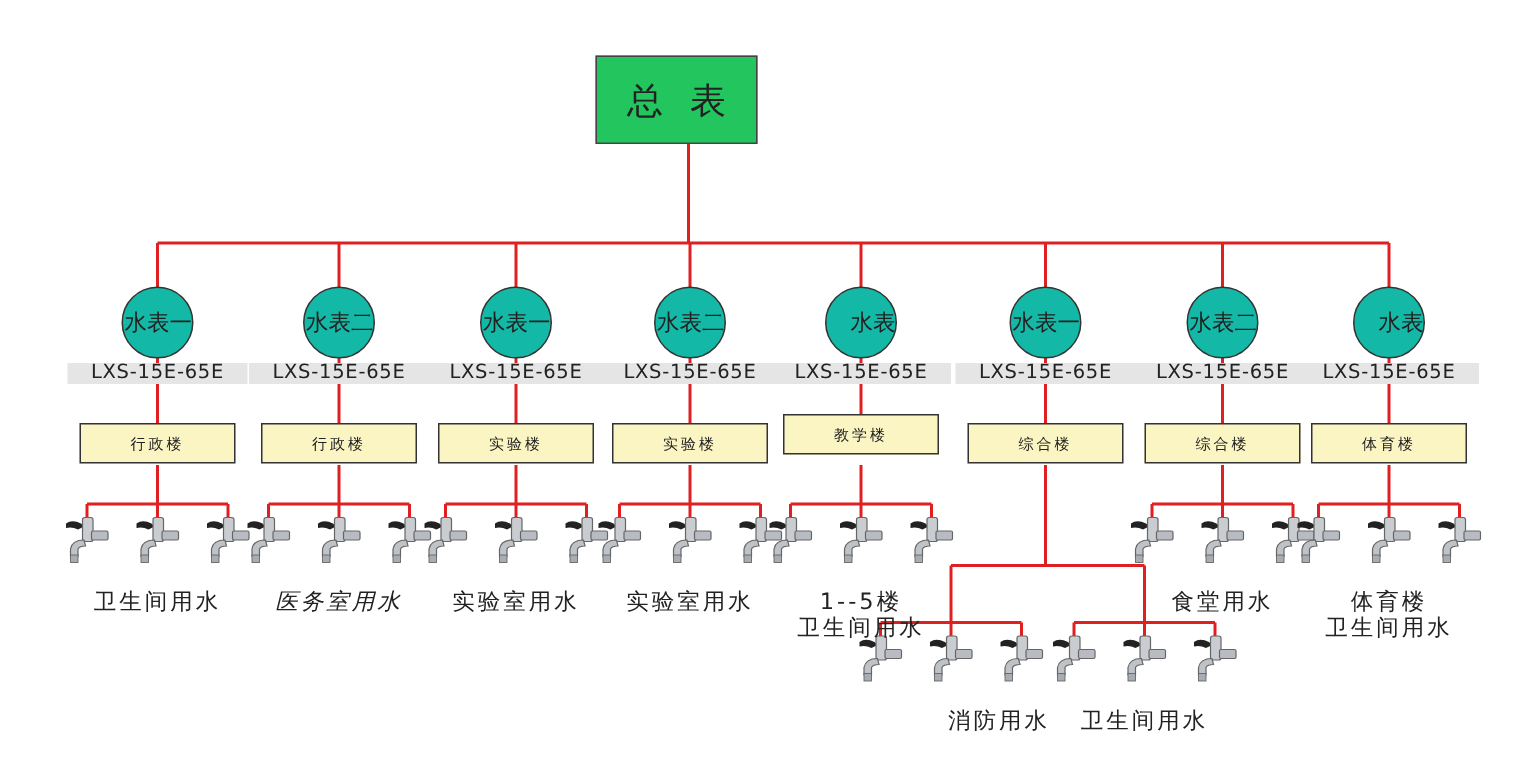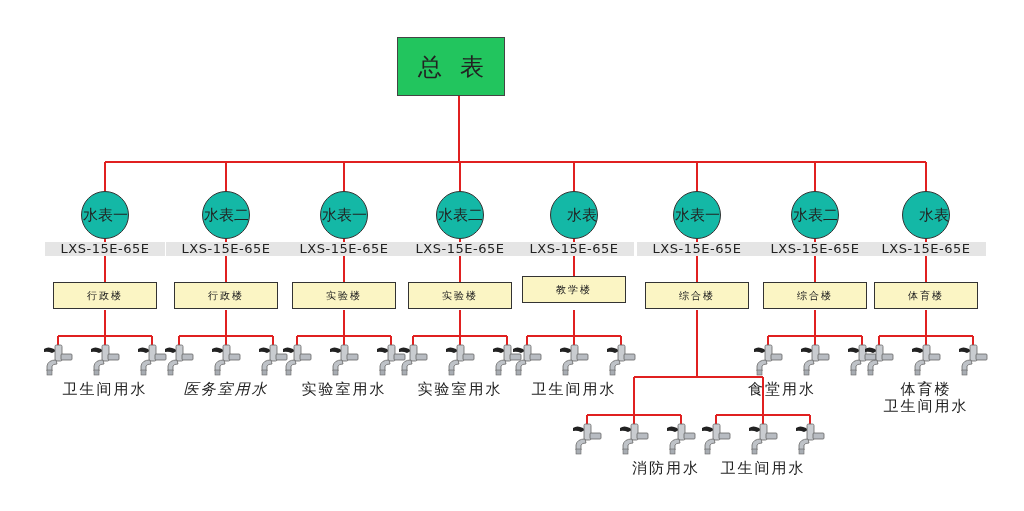--- a/index.html
+++ b/index.html
@@ -13,21 +13,21 @@
   .meter { position:absolute; width:48px; height:48px; border-radius:50%;
            background:#14b8a6; border:1.5px solid #333; box-sizing:border-box;
            display:flex; align-items:center; justify-content:flex-end;
            font-size:15px; white-space:nowrap; }
   .model { position:absolute; width:120px; text-align:center; font-size:13px;
            letter-spacing:0.5px; background:#e5e5e5; line-height:14px; }
   .bldg { position:absolute; width:104px; height:27px; background:#fbf5c4;
           border:1.5px solid #333; box-sizing:border-box; display:flex;
           align-items:center; justify-content:center; font-size:10px; letter-spacing:2px; }
   .label { position:absolute; width:140px; text-align:center; font-size:15px;
-           line-height:17px; letter-spacing:2px; }
+           line-height:17px; letter-spacing:2px;margin-top:12px; }
 </style>
 </head>
 <body>
 
 <svg id="canvas" xmlns="http://www.w3.org/2000/svg" width="1024" height="511">
     <line x1="459" y1="96" x2="459" y2="162" stroke="#e02020" stroke-width="2"></line>
     <line x1="105" y1="162" x2="926" y2="162" stroke="#e02020" stroke-width="2"></line>
     <line x1="105" y1="162" x2="105" y2="296" stroke="#e02020" stroke-width="2"></line>
     <line x1="105" y1="310" x2="105" y2="336" stroke="#e02020" stroke-width="2"></line>
     <line x1="58" y1="336" x2="152" y2="336" stroke="#e02020" stroke-width="2"></line>
@@ -320,20 +320,21 @@
       <div>实验室用水</div>
     </div>
     <div class="meter" style="left: 550px; top: 191px;">
       <span>水表</span>
     </div>
     <div class="model" style="left: 514px; top: 242px;">LXS-15E-65E</div>
     <div class="bldg" style="left: 522px; top: 276px;">
       <span>教学楼</span>
     </div>
     <div class="label" style="left: 504px; top: 381px;">
+      <div>1--5楼</div>
       <div>卫生间用水</div>
     </div>
     <div class="meter" style="left: 673px; top: 191px;">
       <span>水表一</span>
     </div>
     <div class="model" style="left: 637px; top: 242px;">LXS-15E-65E</div>
     <div class="bldg" style="left: 645px; top: 282px;">
       <span>综合楼</span>
     </div>
     <div class="label" style="left: 596px; top: 460px;">
@@ -342,21 +343,21 @@
     <div class="label" style="left: 693px; top: 460px;">
       <div>卫生间用水</div>
     </div>
     <div class="meter" style="left: 791px; top: 191px;">
       <span>水表二</span>
     </div>
     <div class="model" style="left: 755px; top: 242px;">LXS-15E-65E</div>
     <div class="bldg" style="left: 763px; top: 282px;">
       <span>综合楼</span>
     </div>
-    <div class="label" style="left: 712px; top: 381px;">
+    <div class="label" style="left: 745px; top: 381px;">
       <div>食堂用水</div>
     </div>
     <div class="meter" style="left: 902px; top: 191px;">
       <span>水表</span>
     </div>
     <div class="model" style="left: 866px; top: 242px;">LXS-15E-65E</div>
     <div class="bldg" style="left: 874px; top: 282px;">
       <span>体育楼</span>
     </div>
     <div class="label" style="left: 856px; top: 381px;">

